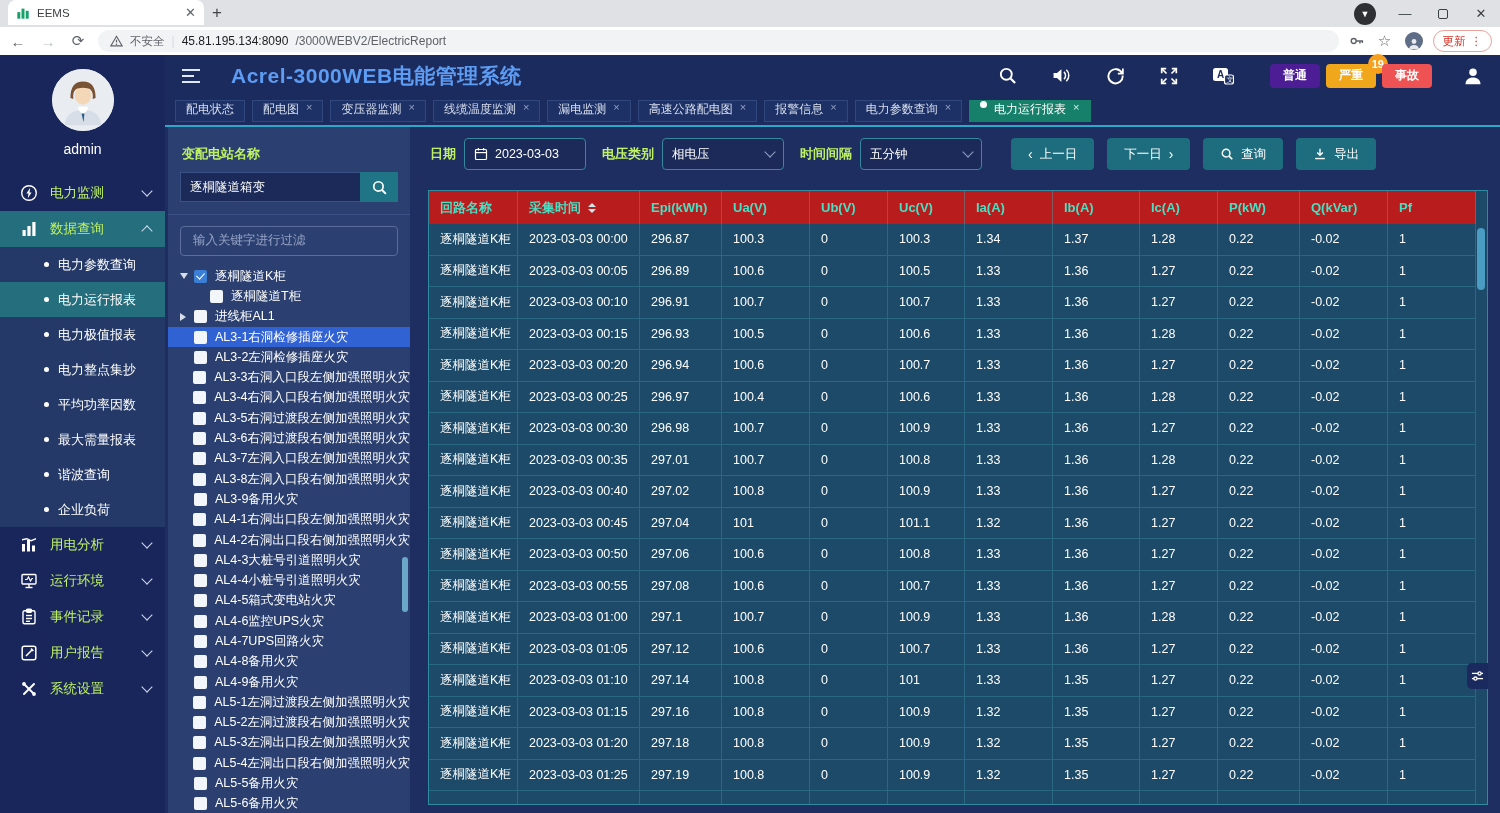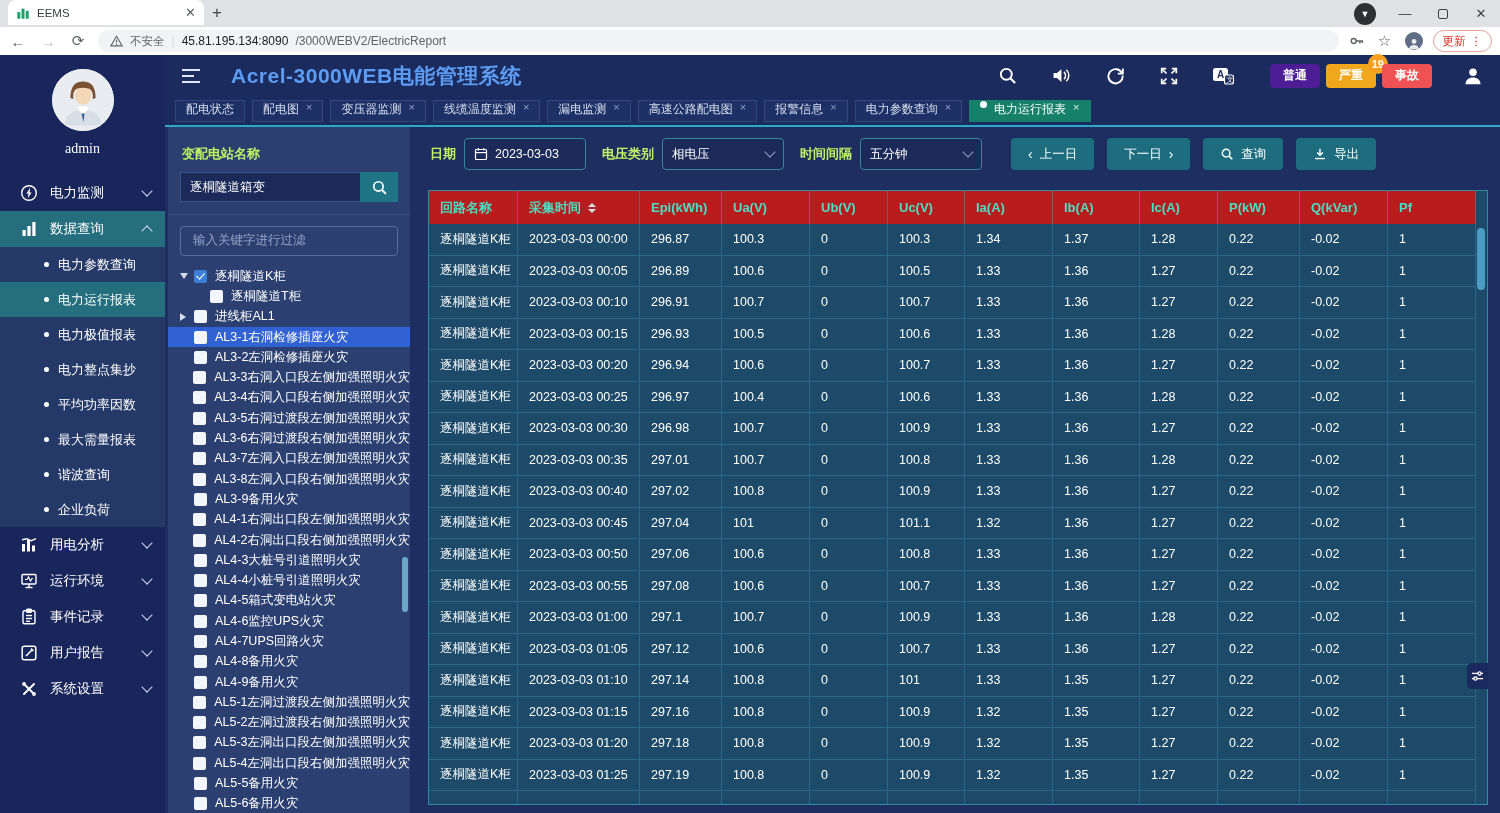--- a/index.html
+++ b/index.html
@@ -47,26 +47,26 @@
   .tab-bar { position:absolute; left:165px; top:41px; right:0; height:31px; background:#1c2b5e;
              border-bottom:2px solid #2ea7c9; display:flex; align-items:center; padding:0 10px; gap:7px; }
   .wtab { height:22px; background:#1d3166; border:1px solid #31487f; color:#d7deee; font-size:12px;
           display:flex; align-items:flex-start; gap:7px; padding:0 10px; cursor:pointer; }
   .wtab .x { color:#93a1c4; font-size:11px; }
   .wtab.active { background:#17806b; border-color:#17806b; color:#fff; }
   .wtab.active .x { color:#d8efe9; }
   .wtab .dot { width:7px; height:7px; border-radius:50%; background:#fff; }
 
   
-  .sidebar { position:absolute; left:0; top:0; width:165px; height:758px; background:#19265b; overflow:hidden;font-family:Liberation Serif, serif; }
+  .sidebar { position:absolute; left:0; top:0; width:165px; height:758px; background:#19265b; overflow:hidden; }
   .avatar-wrap { display:flex; justify-content:center; margin-top:14px; }
   .avatar { width:62px; height:62px; border-radius:50%; overflow:hidden; background:#e9edf2; }
   .username { color:#fff; text-align:center; margin-top:10px; font-size:14px; }
   .menu { margin-top:18px; }
-  .menu-item { height:36px; display:flex; align-items:center; gap:12px; padding:0 14px 0 20px; color:#ffffff;
+  .menu-item { height:36px; display:flex; align-items:center; gap:12px; padding:0 14px 0 20px; color:#bef264;
                font-size:13.5px; cursor:pointer; }
   .menu-item .mi-icon { width:18px; height:18px; }
   .menu-item .mi-label { flex:1; }
   .chev { width:8px; height:8px; border-right:1.6px solid #cfd8ee; border-bottom:1.6px solid #cfd8ee;
           transform:rotate(45deg); margin-top:-4px; }
   .chev.up { transform:rotate(-135deg); margin-top:4px; }
   .menu-item.active-parent { background:#256e7e; }
   .submenu { background:#253968; }
   .submenu-item { height:35px; display:flex; align-items:center; color:#fff; font-size:13px; padding-left:44px; cursor:pointer; }
   .submenu-item .bullet { width:5px; height:5px; border-radius:50%; background:#fff; margin-right:9px; }

